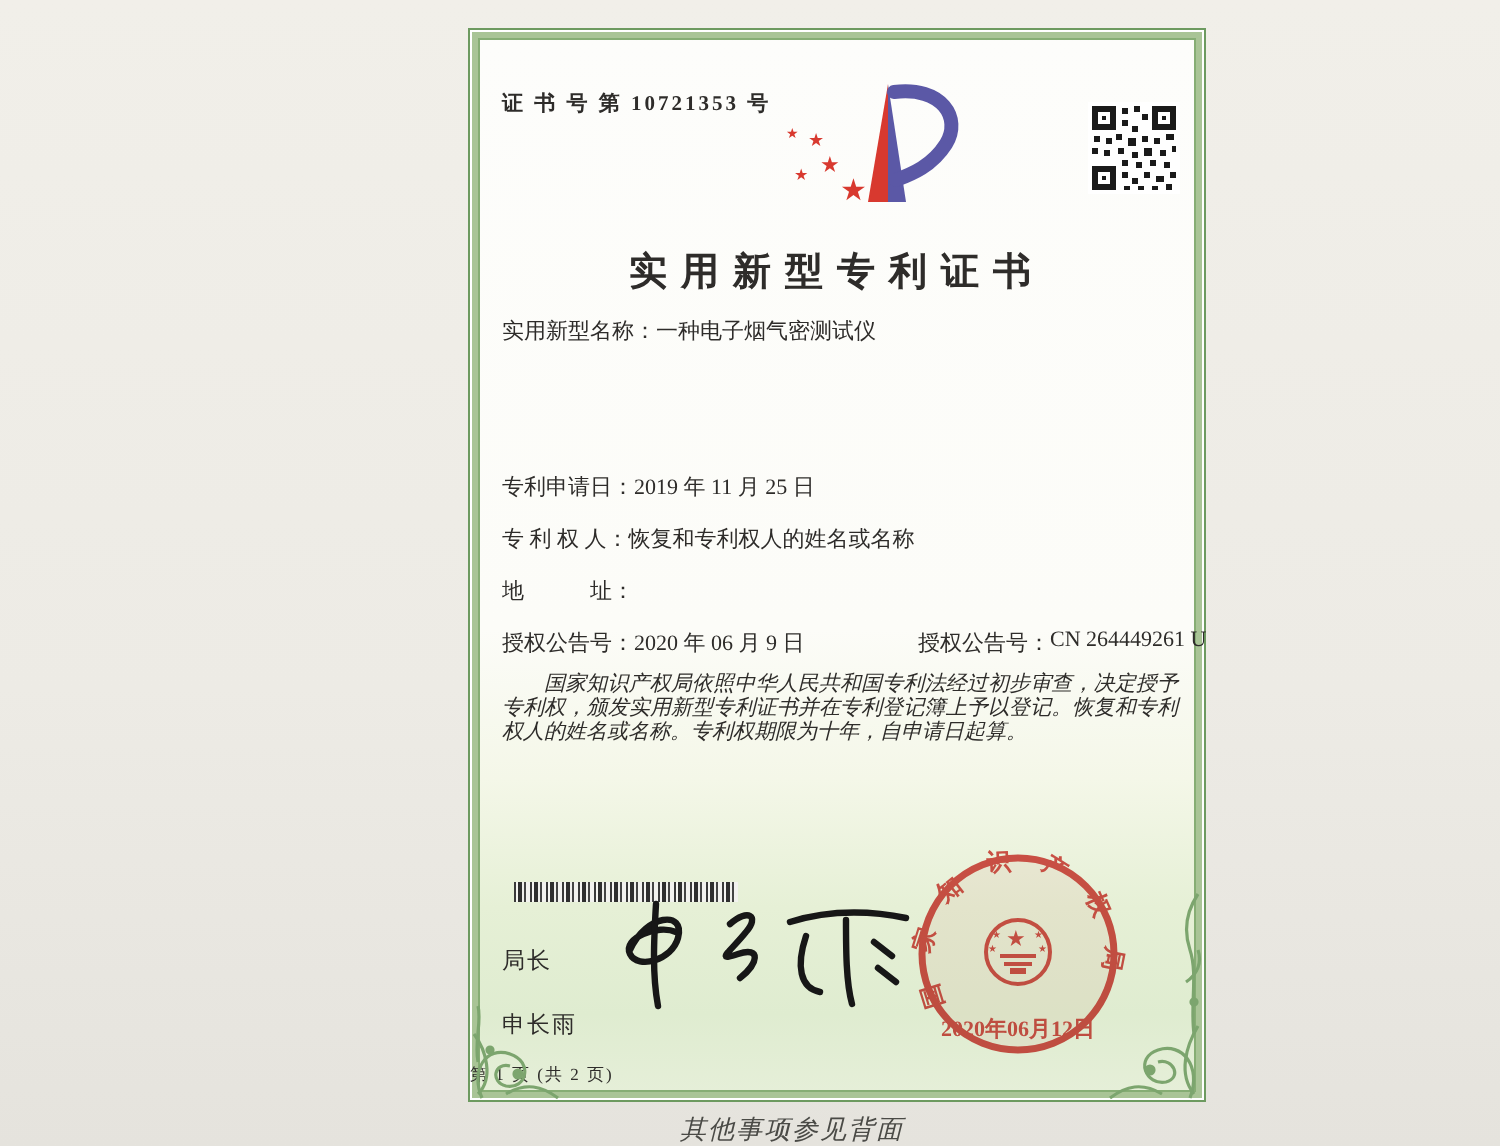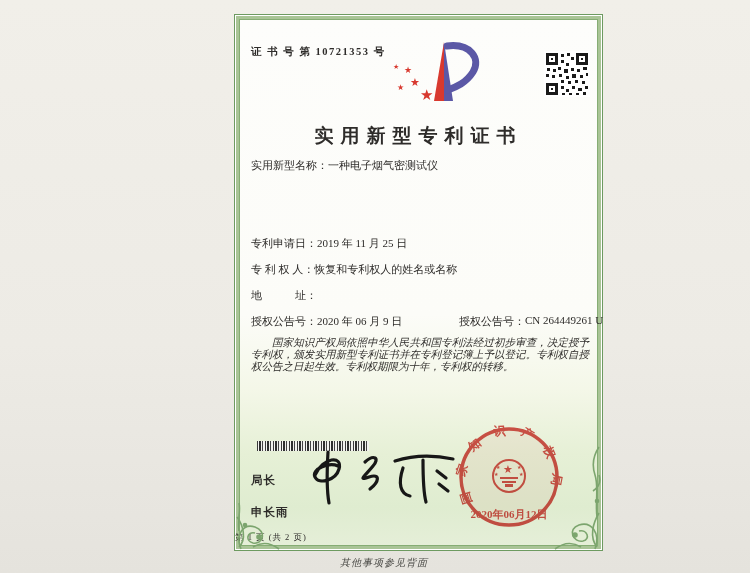--- a/index.html
+++ b/index.html
@@ -18,23 +18,23 @@
   .field-row{left:16px;width:340px;font-size:11px;font-weight:400;display:flex;}
   .f-label{white-space:pre;}
   .f-label::after{content:"";}
   .f-value{white-space:pre;}
   .pair2{position:absolute;left:208px;top:0;display:flex;}
   .paras{left:16px;top:322px;width:338px;font-size:10.5px;line-height:11.9px;
          font-style:italic;text-align:justify;}
   .paras p{margin:0 0 2px 0;text-indent:2em;}
   .barcode{left:22px;top:426px;width:112px;height:10px;
            background:repeating-linear-gradient(90deg,#3a3a3a 0 1px,#f5f5f2 1px 2px,#2f2f2f 2px 4px,#efefec 4px 5px,#444 5px 6px,#f2f2ef 6px 8px);}
-  .director{left:16px;font-size:11.5px;font-weight:700;letter-spacing:1px;text-align:right;}
+  .director{left:16px;font-size:11.5px;font-weight:400;letter-spacing:1px;text-align:right;}
   .pagenote{left:0;top:517px;width:320px;text-align:left;font-size:8.5px;letter-spacing:1px;}
-  .backnote{left:340px;top:556px;font-size:10px;font-style:italic;color:#4a4a46;letter-spacing:1px;}
+  .backnote{left:340px;top:556px;font-size:13px;font-style:italic;color:#4a4a46;letter-spacing:1px;}
   .stamp{left:214px;top:404px;opacity:.9;mix-blend-mode:multiply;}
   .sig{left:64px;top:432px;}
   .qr{left:309px;top:36px;}
   .logo{left:152px;top:24px;}
   .fl{pointer-events:none;}
 </style>
 </head>
 <body>
 
 <div class="page">
@@ -121,21 +121,21 @@
     <div class="abs field-row" style="top:299px">
       <span class="f-label">授权公告号：</span>
       <span class="f-value">2020 年 06 月 9 日</span>
       <span class="pair2">
         <span class="f-label">授权公告号：</span>
         <span class="f-value">CN 264449261 U</span>
       </span>
     </div>
 
     <div class="abs paras">
-      <p>国家知识产权局依照中华人民共和国专利法经过初步审查，决定授予专利权，颁发实用新型专利证书并在专利登记簿上予以登记。专利权自授权公告之日起生效。专利权期限为十年，专利权的转移。</p>
+      <p>国家知识产权局依照中华人民共和国专利法经过初步审查，决定授予专利权，颁发实用新型专利证书并在专利登记簿上予以登记。恢复和专利权人的姓名或名称。专利权期限为十年，自申请日起算。</p>
     </div>
 
     <div class="abs barcode"></div>
 
     <div class="abs director" style="top:458px">局长</div>
     <div class="abs director" style="top:490px">申长雨</div>
 
     <svg class="abs sig" width="190" height="62" viewBox="0 0 190 62">
       <g stroke="#171717" stroke-width="3.2" fill="none" stroke-linecap="round" stroke-linejoin="round">
         <path d="M16 28 C24 10 44 8 40 22 C37 33 20 38 16 30 C12 22 30 15 39 19"></path>

